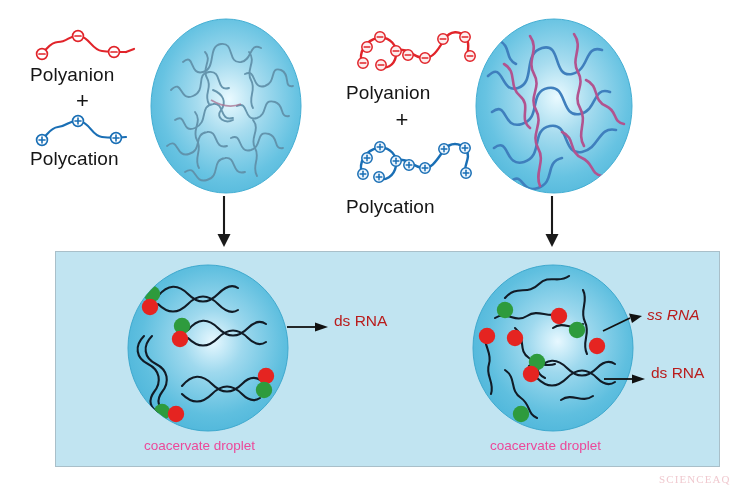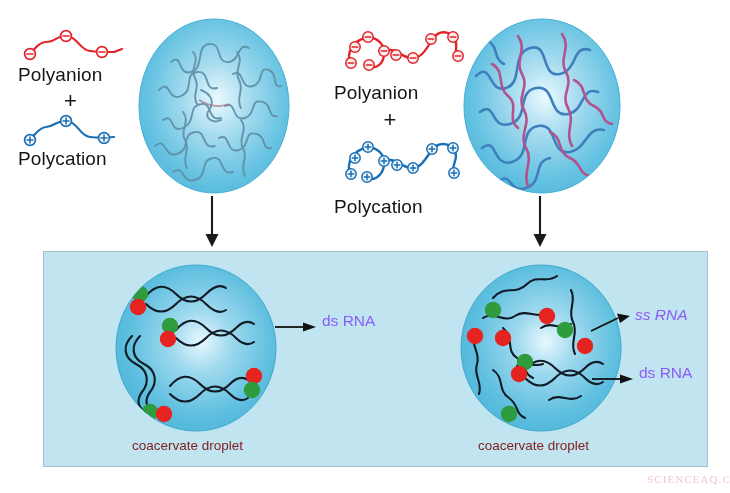--- a/index.html
+++ b/index.html
@@ -1,24 +1,24 @@
 <!DOCTYPE html>
 <html><head>
 <meta charset="utf-8">
 <style>
   html,body{margin:0;padding:0;background:#ffffff;}
   body{width:730px;height:493px;position:relative;overflow:hidden;
        font-family:"Liberation Sans","DejaVu Sans",sans-serif;}
-  .stage{position:absolute;left:4px;top:0;width:676px;height:493px;}
+  .stage{position:absolute;left:16px;top:0;width:676px;height:493px;}
   .abs{position:absolute;}
   .lbl{color:#1a1a1a;white-space:nowrap;}
   .reagent-name{font-size:19px;letter-spacing:.1px;color:#151515;}
   .plus-sign{font-size:22px;color:#151515;line-height:1;}
-  .rna-label{font-size:15.5px;color:#8b5cf6;}
-  .droplet-caption{font-size:13.5px;color:#7f1d1d;}
+  .rna-label{font-size:15.5px;color:#b91c1c;}
+  .droplet-caption{font-size:13.5px;color:#ec4899;}
   .watermark{font-size:11px;letter-spacing:1.1px;color:#f0c9cf;
              font-family:"Liberation Serif","DejaVu Serif",serif;}
   .panel-box{box-sizing:border-box;background:#c1e4f1;border:1px solid #a9bfc9;}
   svg{display:block;overflow:visible;}
   .grp{position:absolute;}
 </style>
 </head>
 <body>
 
 <div class="stage">

